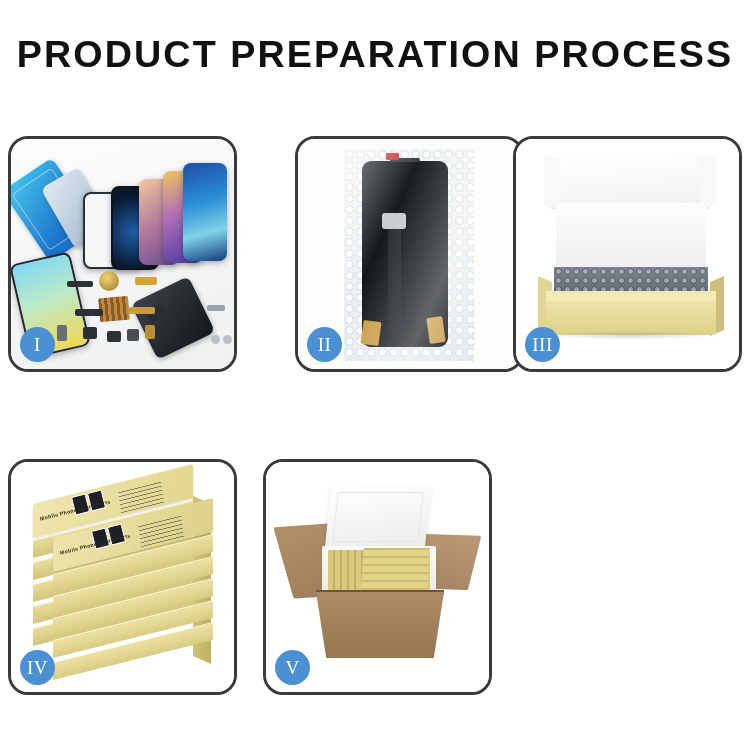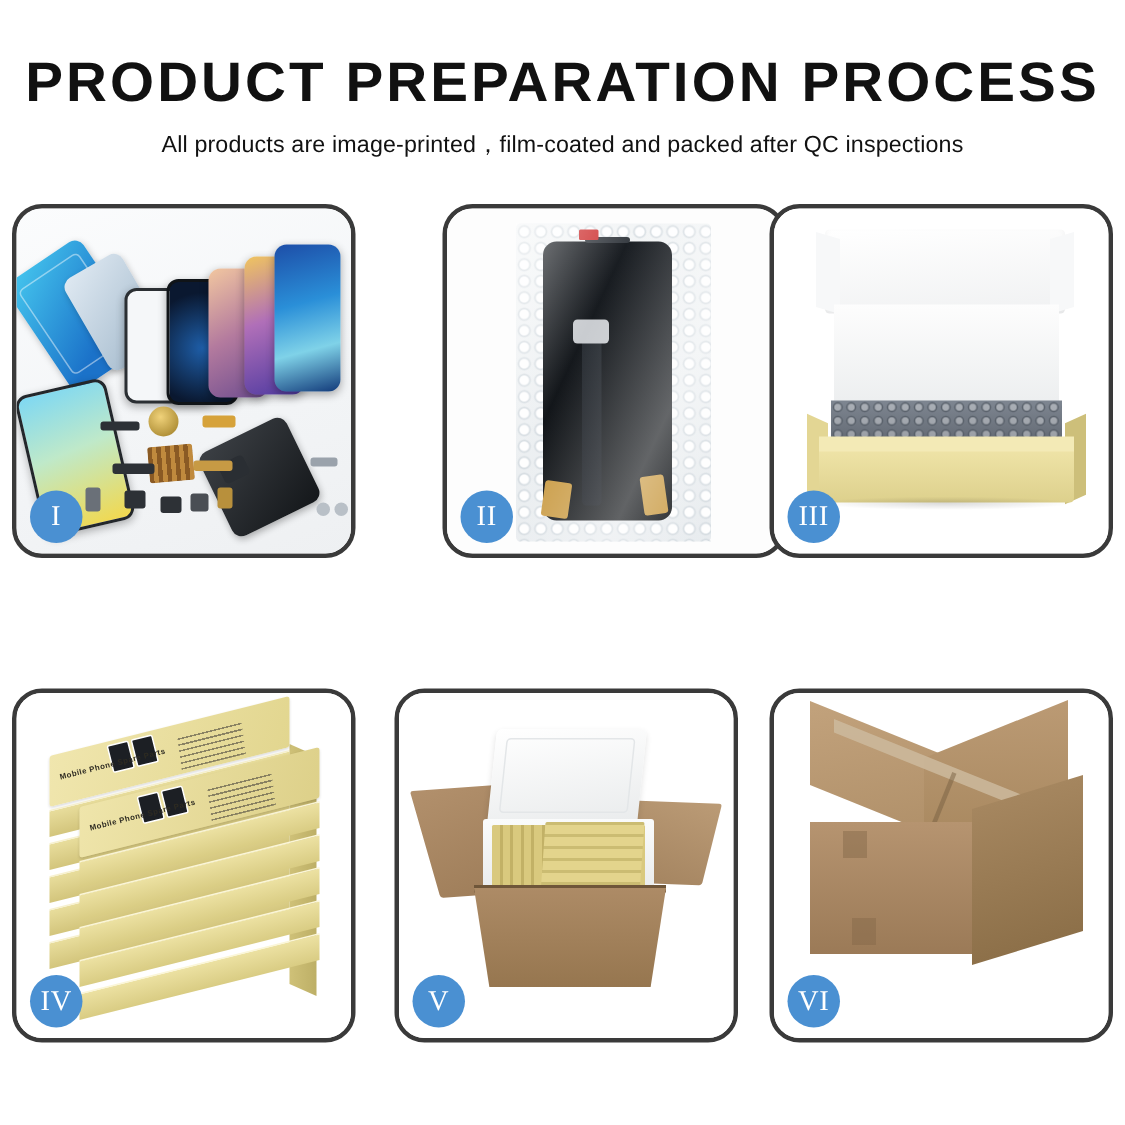--- a/index.html
+++ b/index.html
@@ -156,21 +156,20 @@
   .bx-tab2{position:absolute;left:52px;top:150px;width:16px;height:18px;background:rgba(128,101,70,.4);}
   .bx-shine{position:absolute;left:140px;top:18px;width:66px;height:30px;background:linear-gradient(120deg,rgba(255,255,255,.9),rgba(255,255,255,0));transform:skewY(-22deg);}
 </style>
 </head>
 <body>
 
 <div class="page">
 
   <div class="header">
     <div class="title">PRODUCT PREPARATION PROCESS</div>
-    <div class="subtitle">All products are image-printed，film-coated and packed after QC inspections</div>
   </div>
 
   <div class="grid">
 
     <div class="panel p1">
       <div class="stage">
         <div class="ph ph1"></div>
         <div class="ph ph2"></div>
         <div class="scr scr-a"></div>
         <div class="scr scr-b"></div>
@@ -259,29 +258,15 @@
         <div class="foam-lid"></div>
         <div class="foam-tray"></div>
         <div class="goldset"></div>
         <div class="goldset2"></div>
         <div class="carton-edge"></div>
         <div class="carton-front"></div>
       </div>
       <div class="badge">V</div>
     </div>
 
-    <div class="panel p6">
-      <div class="stage">
-        <div class="bx-shine"></div>
-        <div class="bx-top"></div>
-        <div class="bx-top2"></div>
-        <div class="bx-tape"></div>
-        <div class="bx-seam"></div>
-        <div class="bx-left"></div>
-        <div class="bx-right"></div>
-        <div class="bx-tab1"></div>
-        <div class="bx-tab2"></div>
-      </div>
-      <div class="badge">VI</div>
-    </div>
 
   </div>
 </div>
 
 </body></html>

